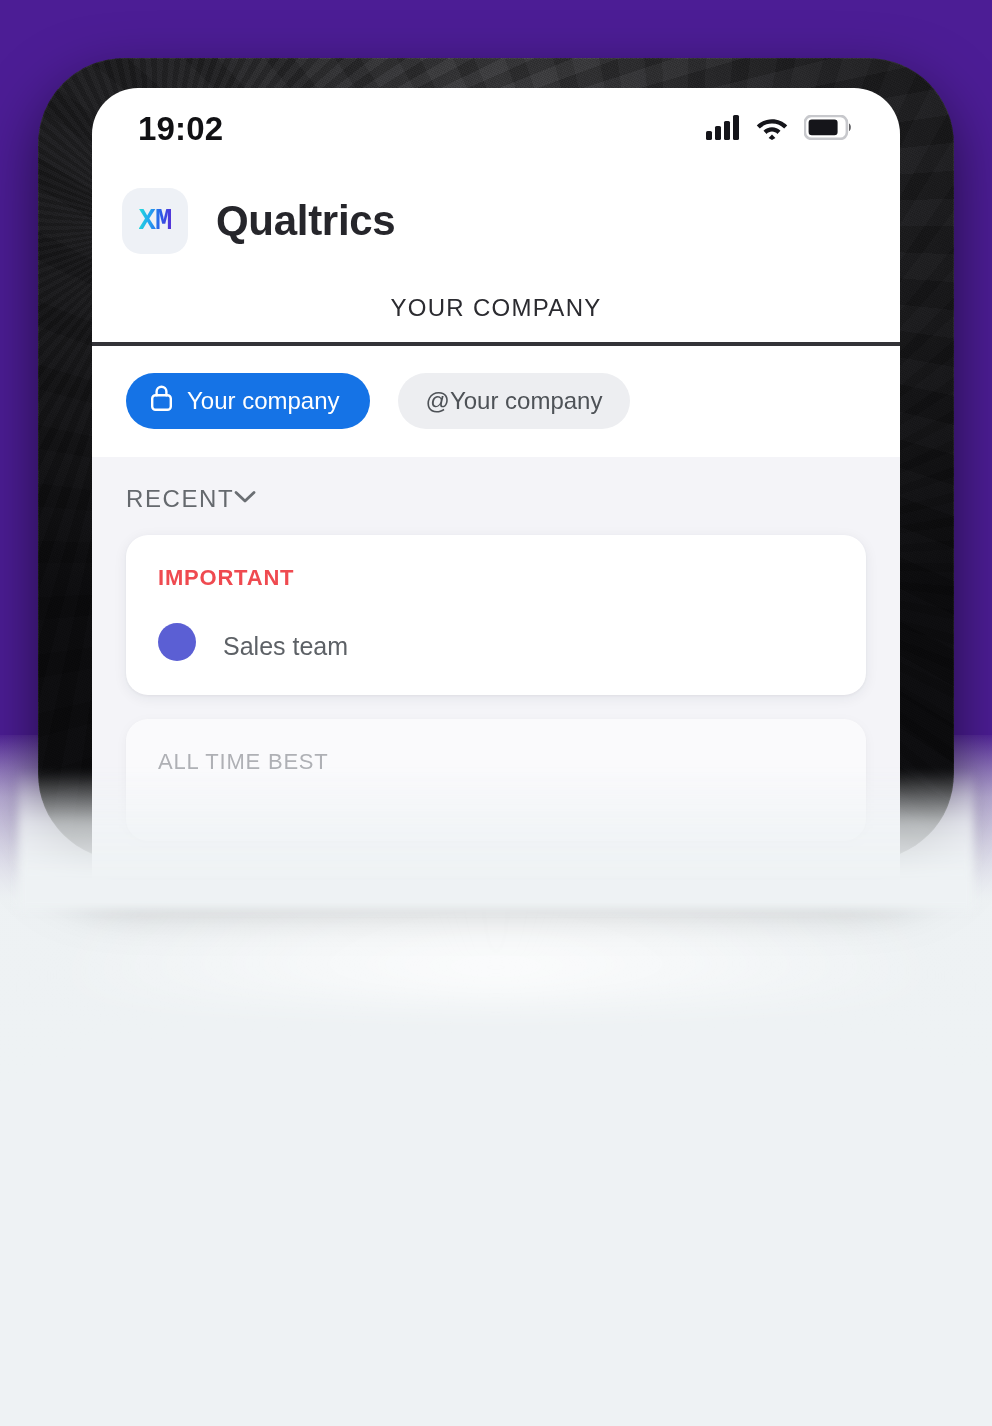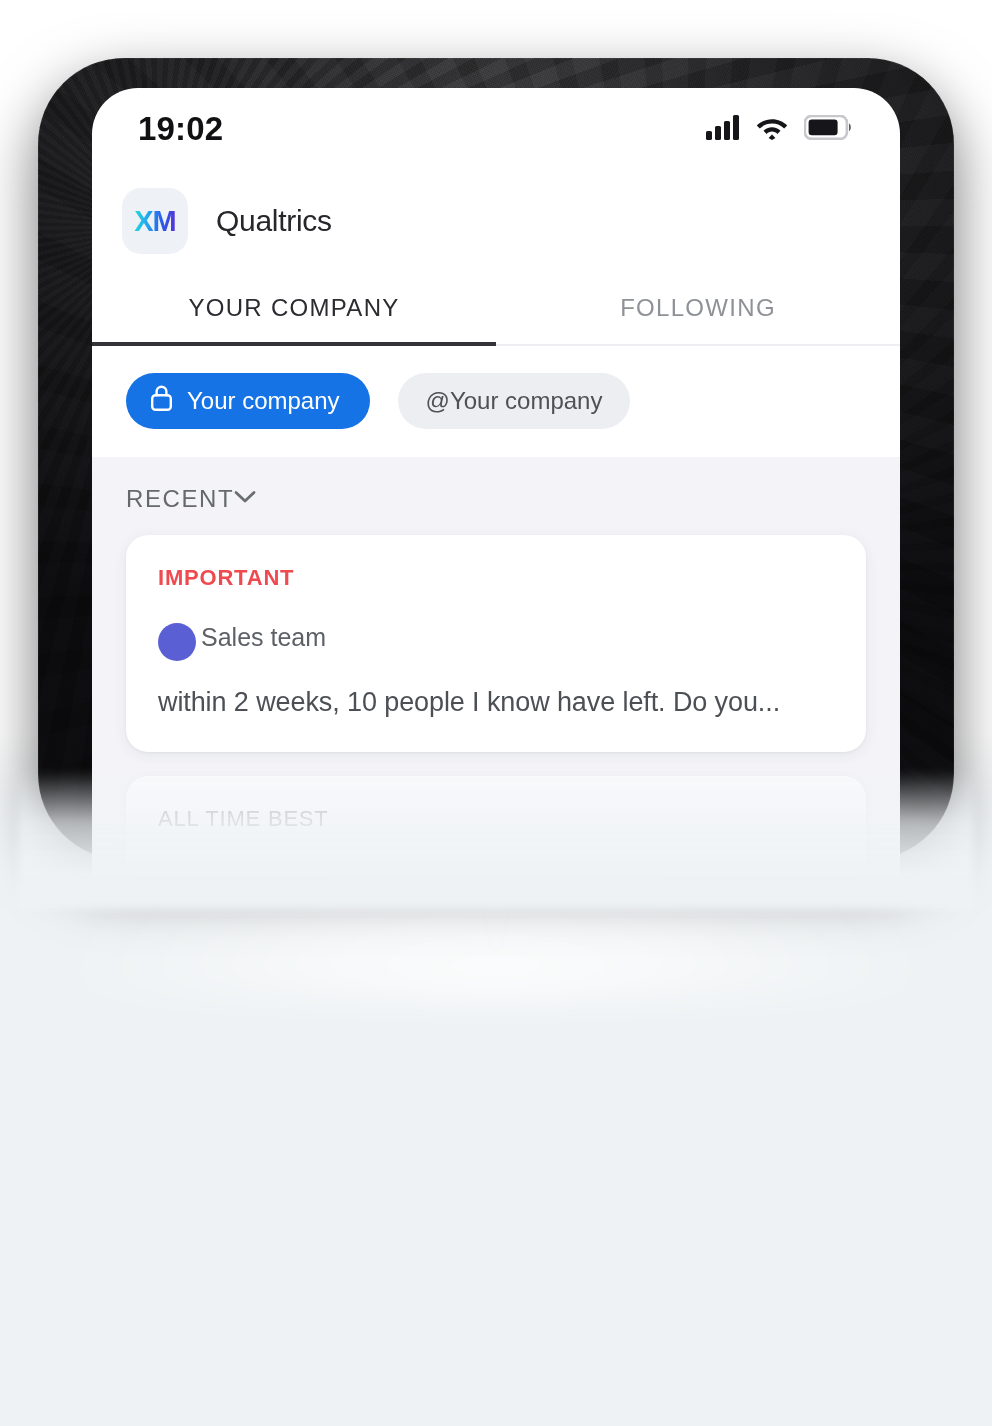--- a/index.html
+++ b/index.html
@@ -13,21 +13,21 @@
     overflow: hidden;
     font-family: "Liberation Sans", sans-serif;
     -webkit-font-smoothing: antialiased;
   }
 
   
   #scene {
     position: relative;
     width: 992px;
     height: 1426px;
-    background: #ffffff;
+    background: #4c1d95;
     overflow: hidden;
   }
   
   #backdrop-glow {
     position: absolute;
     left: 0;
     top: 735px;
     width: 992px;
     height: 691px;
     background:
@@ -126,33 +126,34 @@
   }
   .app-logo {
     width: 66px;
     height: 66px;
     border-radius: 19px;
     background: #eef1f6;
     display: flex;
     align-items: center;
     justify-content: center;
     flex: 0 0 auto;
+    font-family: Liberation Mono, monospace;
   }
   .app-logo-text {
     font-size: 29px;
     font-weight: 700;
     letter-spacing: -1px;
     background: linear-gradient(95deg, #23e0d8 0%, #23a8f0 32%, #2a5ae8 66%, #5b2fd6 100%);
     -webkit-background-clip: text;
     background-clip: text;
     color: transparent;
   }
   .app-title {
-    font-size: 30px;
-    font-weight: 400;
+    font-size: 42px;
+    font-weight: 700;
     color: #26262b;
     letter-spacing: -0.3px;
   }
 
   
   .tabs {
     display: flex;
     position: relative;
     border-bottom: 2px solid #eceef1;
   }
@@ -242,23 +243,22 @@
     letter-spacing: 0.8px;
     color: #ef4a50;
     margin-bottom: 32px;
   }
   .card-kicker.muted {
     color: #85888d;
     font-weight: 500;
   }
   .card-source {
     display: flex;
-    align-items: flex-start;
-    gap: 5px;
-    margin-bottom: 26px;
+    align-items: flex-end;
+    gap: 27px;
   }
   .avatar-dot {
     width: 38px;
     height: 38px;
     border-radius: 50%;
     flex: 0 0 auto;
   }
   .card-source-name {
     font-size: 25px;
     color: #5d6166;
@@ -322,23 +322,20 @@
       <div class="app-logo">
         <span class="app-logo-text">XM</span>
       </div>
       <div class="app-title">Qualtrics</div>
     </div>
 
     <div class="tabs">
       <div class="tab active">
         <span>YOUR COMPANY</span>
       </div>
-      <div class="tab">
-        <span>FOLLOWING</span>
-      </div>
     </div>
 
     <div class="chips">
       <div class="chip primary">
         <span>
           <svg width="23" height="28" viewBox="0 0 23 28">
             <rect x="2.2" y="11.2" width="18.6" height="14.6" rx="3.4" fill="none" stroke="#ffffff" stroke-width="2.4"></rect>
             <path d="M6.6 11.2V7.6a4.9 4.9 0 0 1 9.8 0v3.6" fill="none" stroke="#ffffff" stroke-width="2.4" stroke-linecap="round"></path>
           </svg>
         </span>
@@ -359,21 +356,20 @@
           </svg>
         </span>
       </div>
 
       <div class="card">
         <div class="card-kicker">IMPORTANT</div>
         <div class="card-source">
           <span class="avatar-dot" style="background:#5b5fd4"></span>
           <span class="card-source-name">Sales team</span>
         </div>
-        <div class="card-excerpt">within 2 weeks, 10 people I know have left. Do you...</div>
       </div>
 
       <div class="card faded-1">
         <div class="card-kicker muted">ALL TIME BEST</div>
 
       </div>
 
     </div>
   </div>
 

